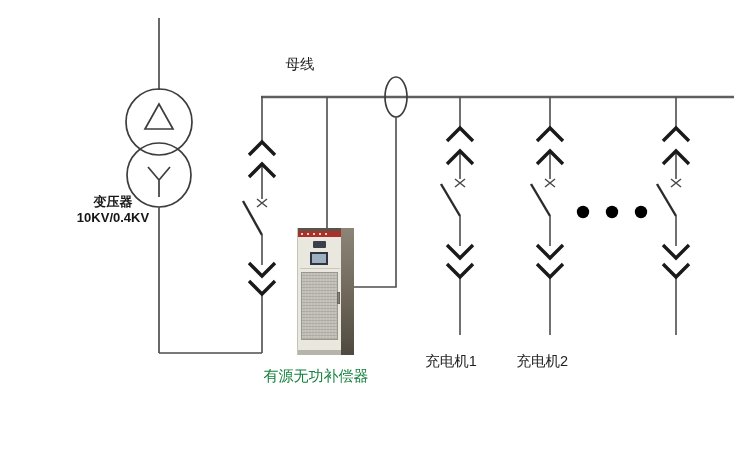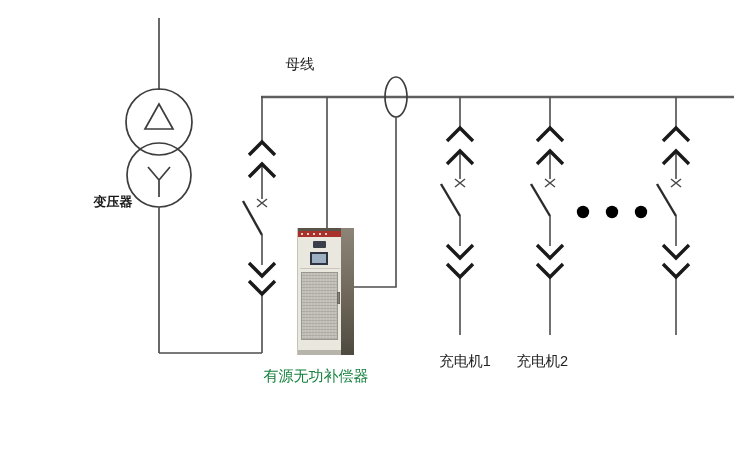--- a/index.html
+++ b/index.html
@@ -7,21 +7,21 @@
        font-family:"Liberation Sans", sans-serif;}
   .canvas{position:absolute;left:0;top:0;width:750px;height:450px;background:#fff;margin-left:14px;}
   svg.wires{position:absolute;left:0;top:0;}
   .lbl{position:absolute;color:#1d1d1d;text-align:center;line-height:1.12;}
   .lbl-bus{left:258px;top:56px;width:56px;font-size:14.5px;}
   .lbl-xfmr{left:30px;top:194px;width:138px;font-size:13px;font-weight:600;color:#161616;}
   .lbl-xfmr div{line-height:15.5px;}
   .lbl-comp{left:226px;top:368px;width:152px;font-size:15px;color:#15803d;font-family:Liberation Serif, serif;}
   .lbl-comp div{line-height:16px;}
   .lbl-chg{top:353px;width:86px;font-size:14.5px;color:#222;}
-  .lbl-chg1{left:408px;} .lbl-chg2{left:468px;text-align:right;} .lbl-chgN{left:614px;}
+  .lbl-chg1{left:394px;} .lbl-chg2{left:468px;text-align:right;} .lbl-chgN{left:614px;}
 
   
   .cabinet{position:absolute;left:283px;top:228px;width:57px;height:127px;display:flex;}
   .cab-front{position:relative;width:44px;height:127px;background:#eae7df;
              border-left:1px solid #c6c3ba;box-sizing:border-box;}
   .cab-topedge{position:absolute;left:0;top:0;width:100%;height:3px;background:#59544a;}
   .cab-stripe{position:absolute;left:0;top:3px;width:100%;height:6px;background:#a8322b;}
   .cab-stripe:after{content:"";position:absolute;left:3px;top:2px;width:30px;height:2px;
       background:repeating-linear-gradient(90deg,rgba(255,255,255,.75) 0 2px,transparent 2px 6px);}
   .cab-logo{position:absolute;left:15px;top:13px;width:13px;height:7px;background:#3a3f4a;border-radius:1px;}
@@ -150,20 +150,21 @@
       <div class="cab-handle"></div>
       <div class="cab-bottom"></div>
     </div>
     <div class="cab-side"></div>
   </div>
 
   <div class="lbl lbl-bus">母线</div>
 
   <div class="lbl lbl-xfmr">
     <div>变压器</div>
+    <div>10KV/0.4KV</div>
   </div>
 
   <div class="lbl lbl-comp">
     <div>有源无功补偿器</div>
   </div>
 
   <div class="lbl lbl-chg lbl-chg1">充电机1</div>
   <div class="lbl lbl-chg lbl-chg2">充电机2</div>
 
 </div>

